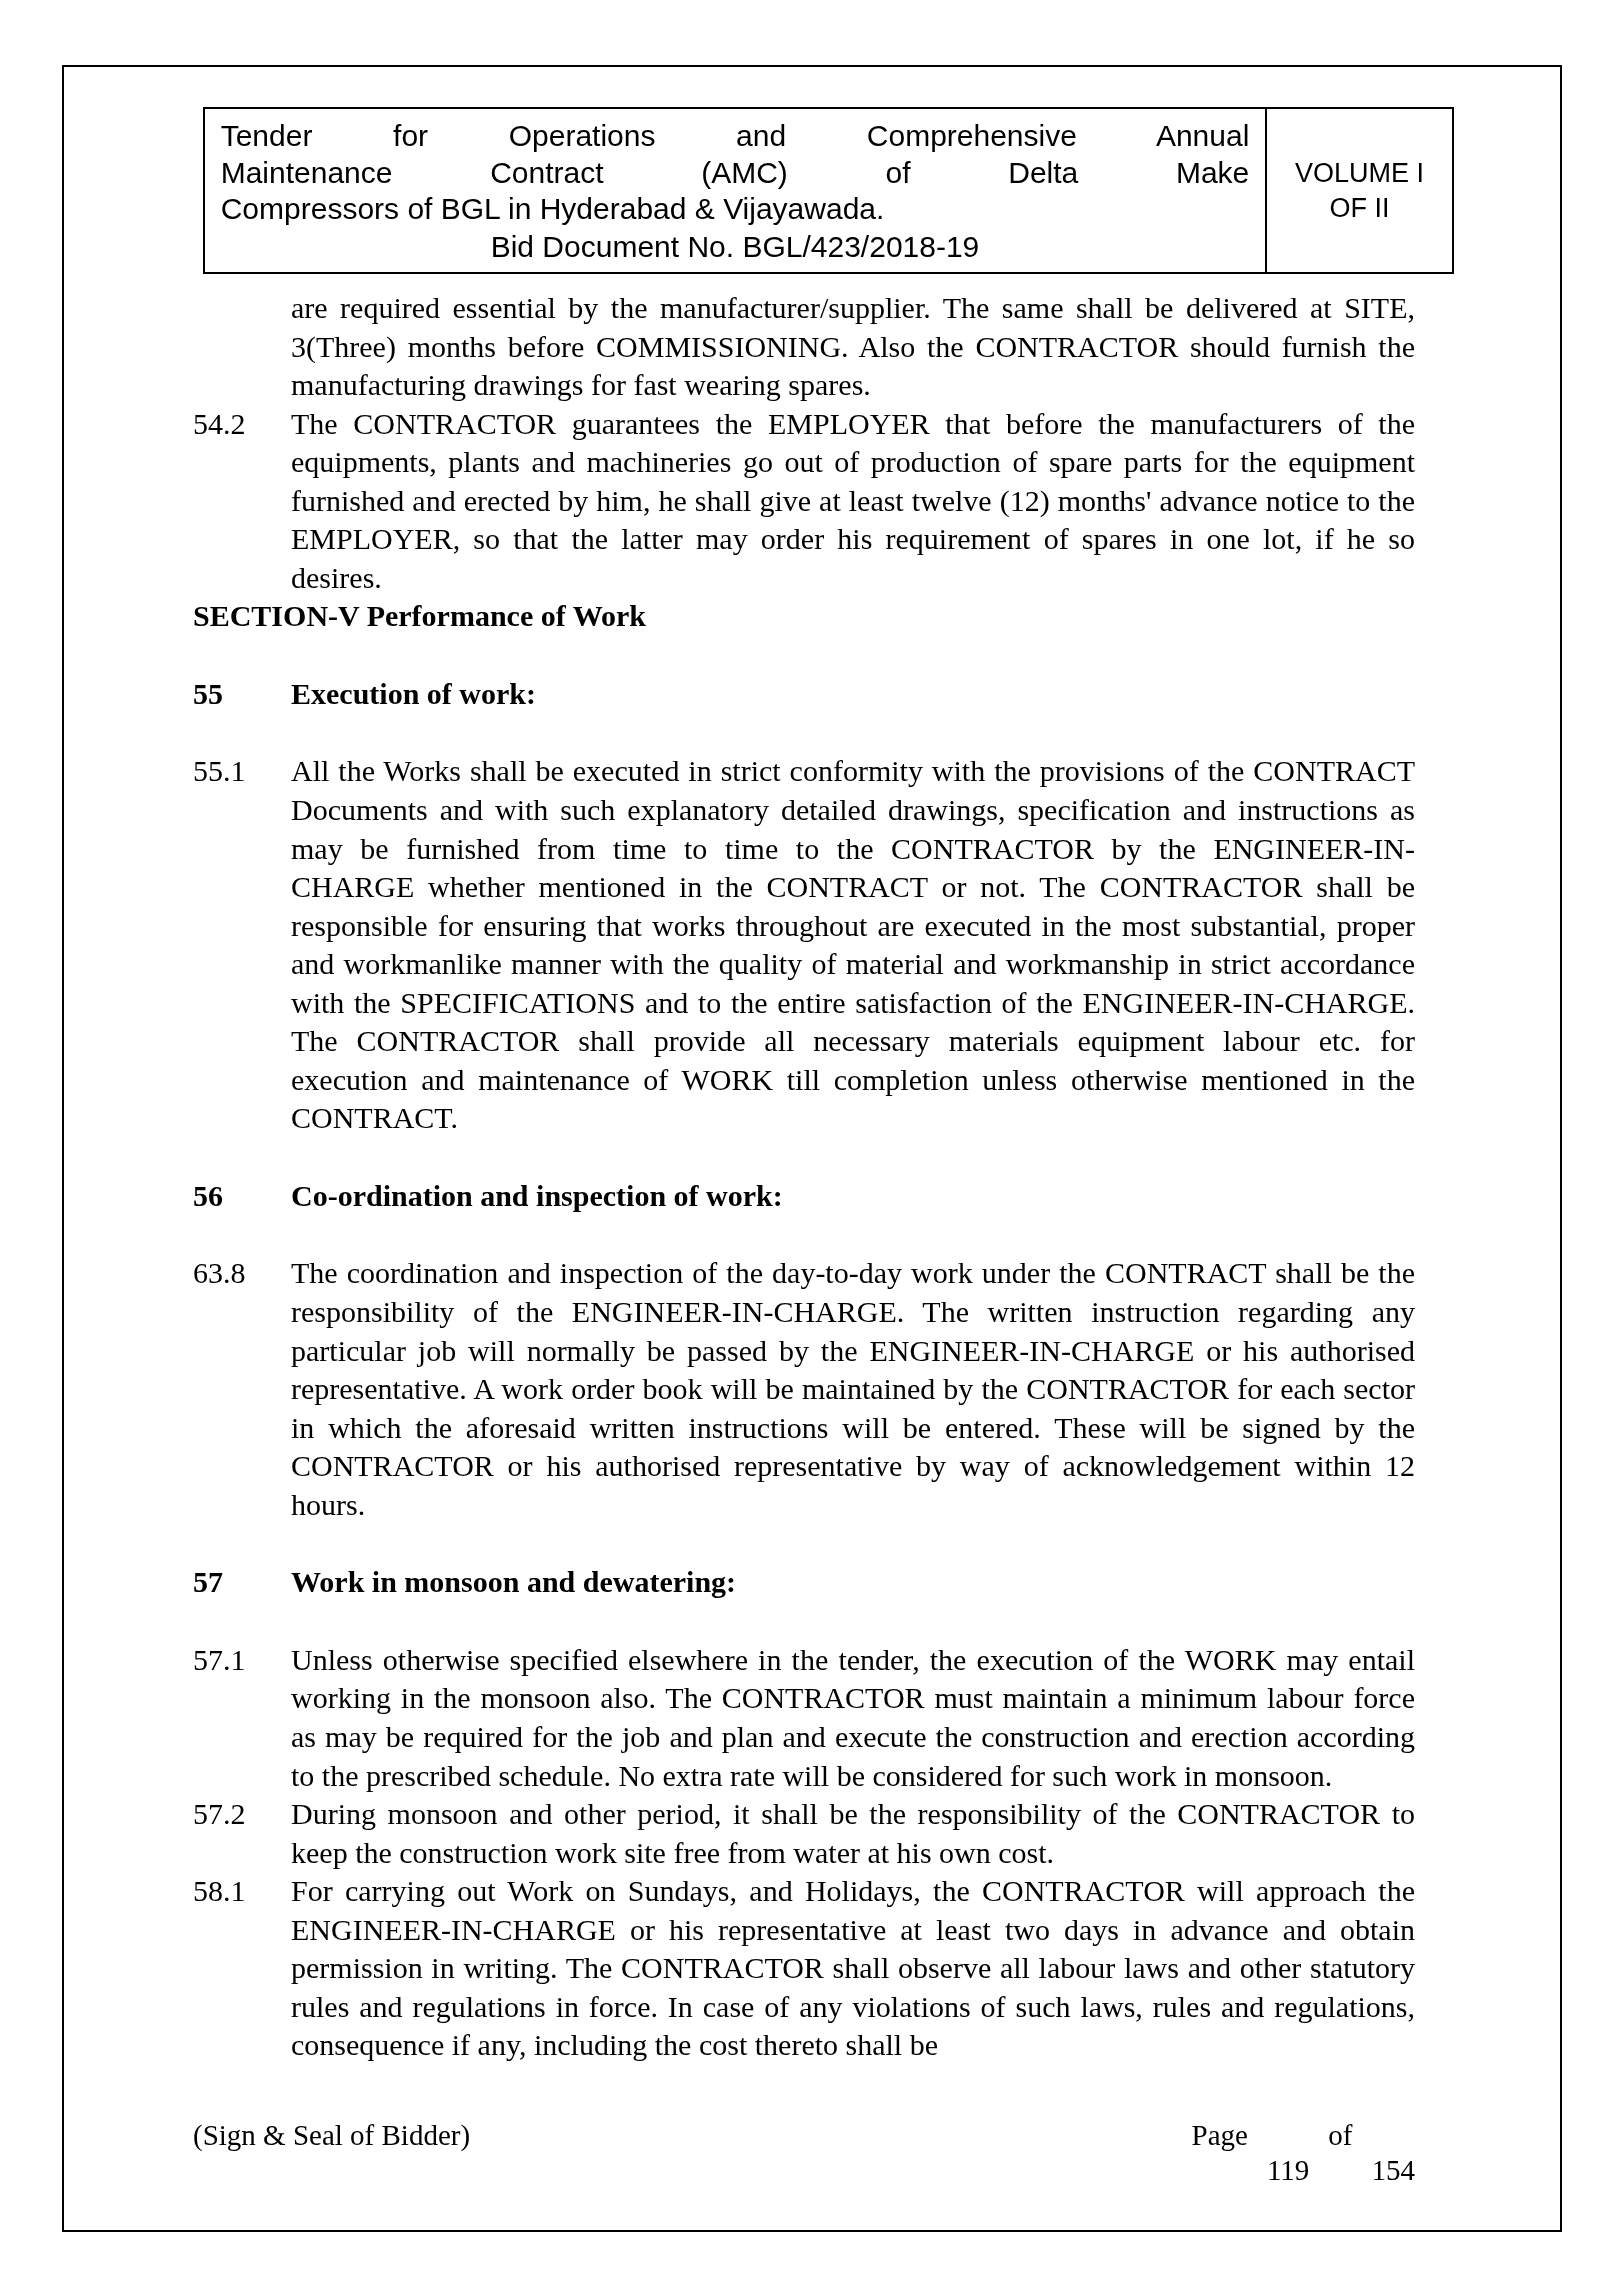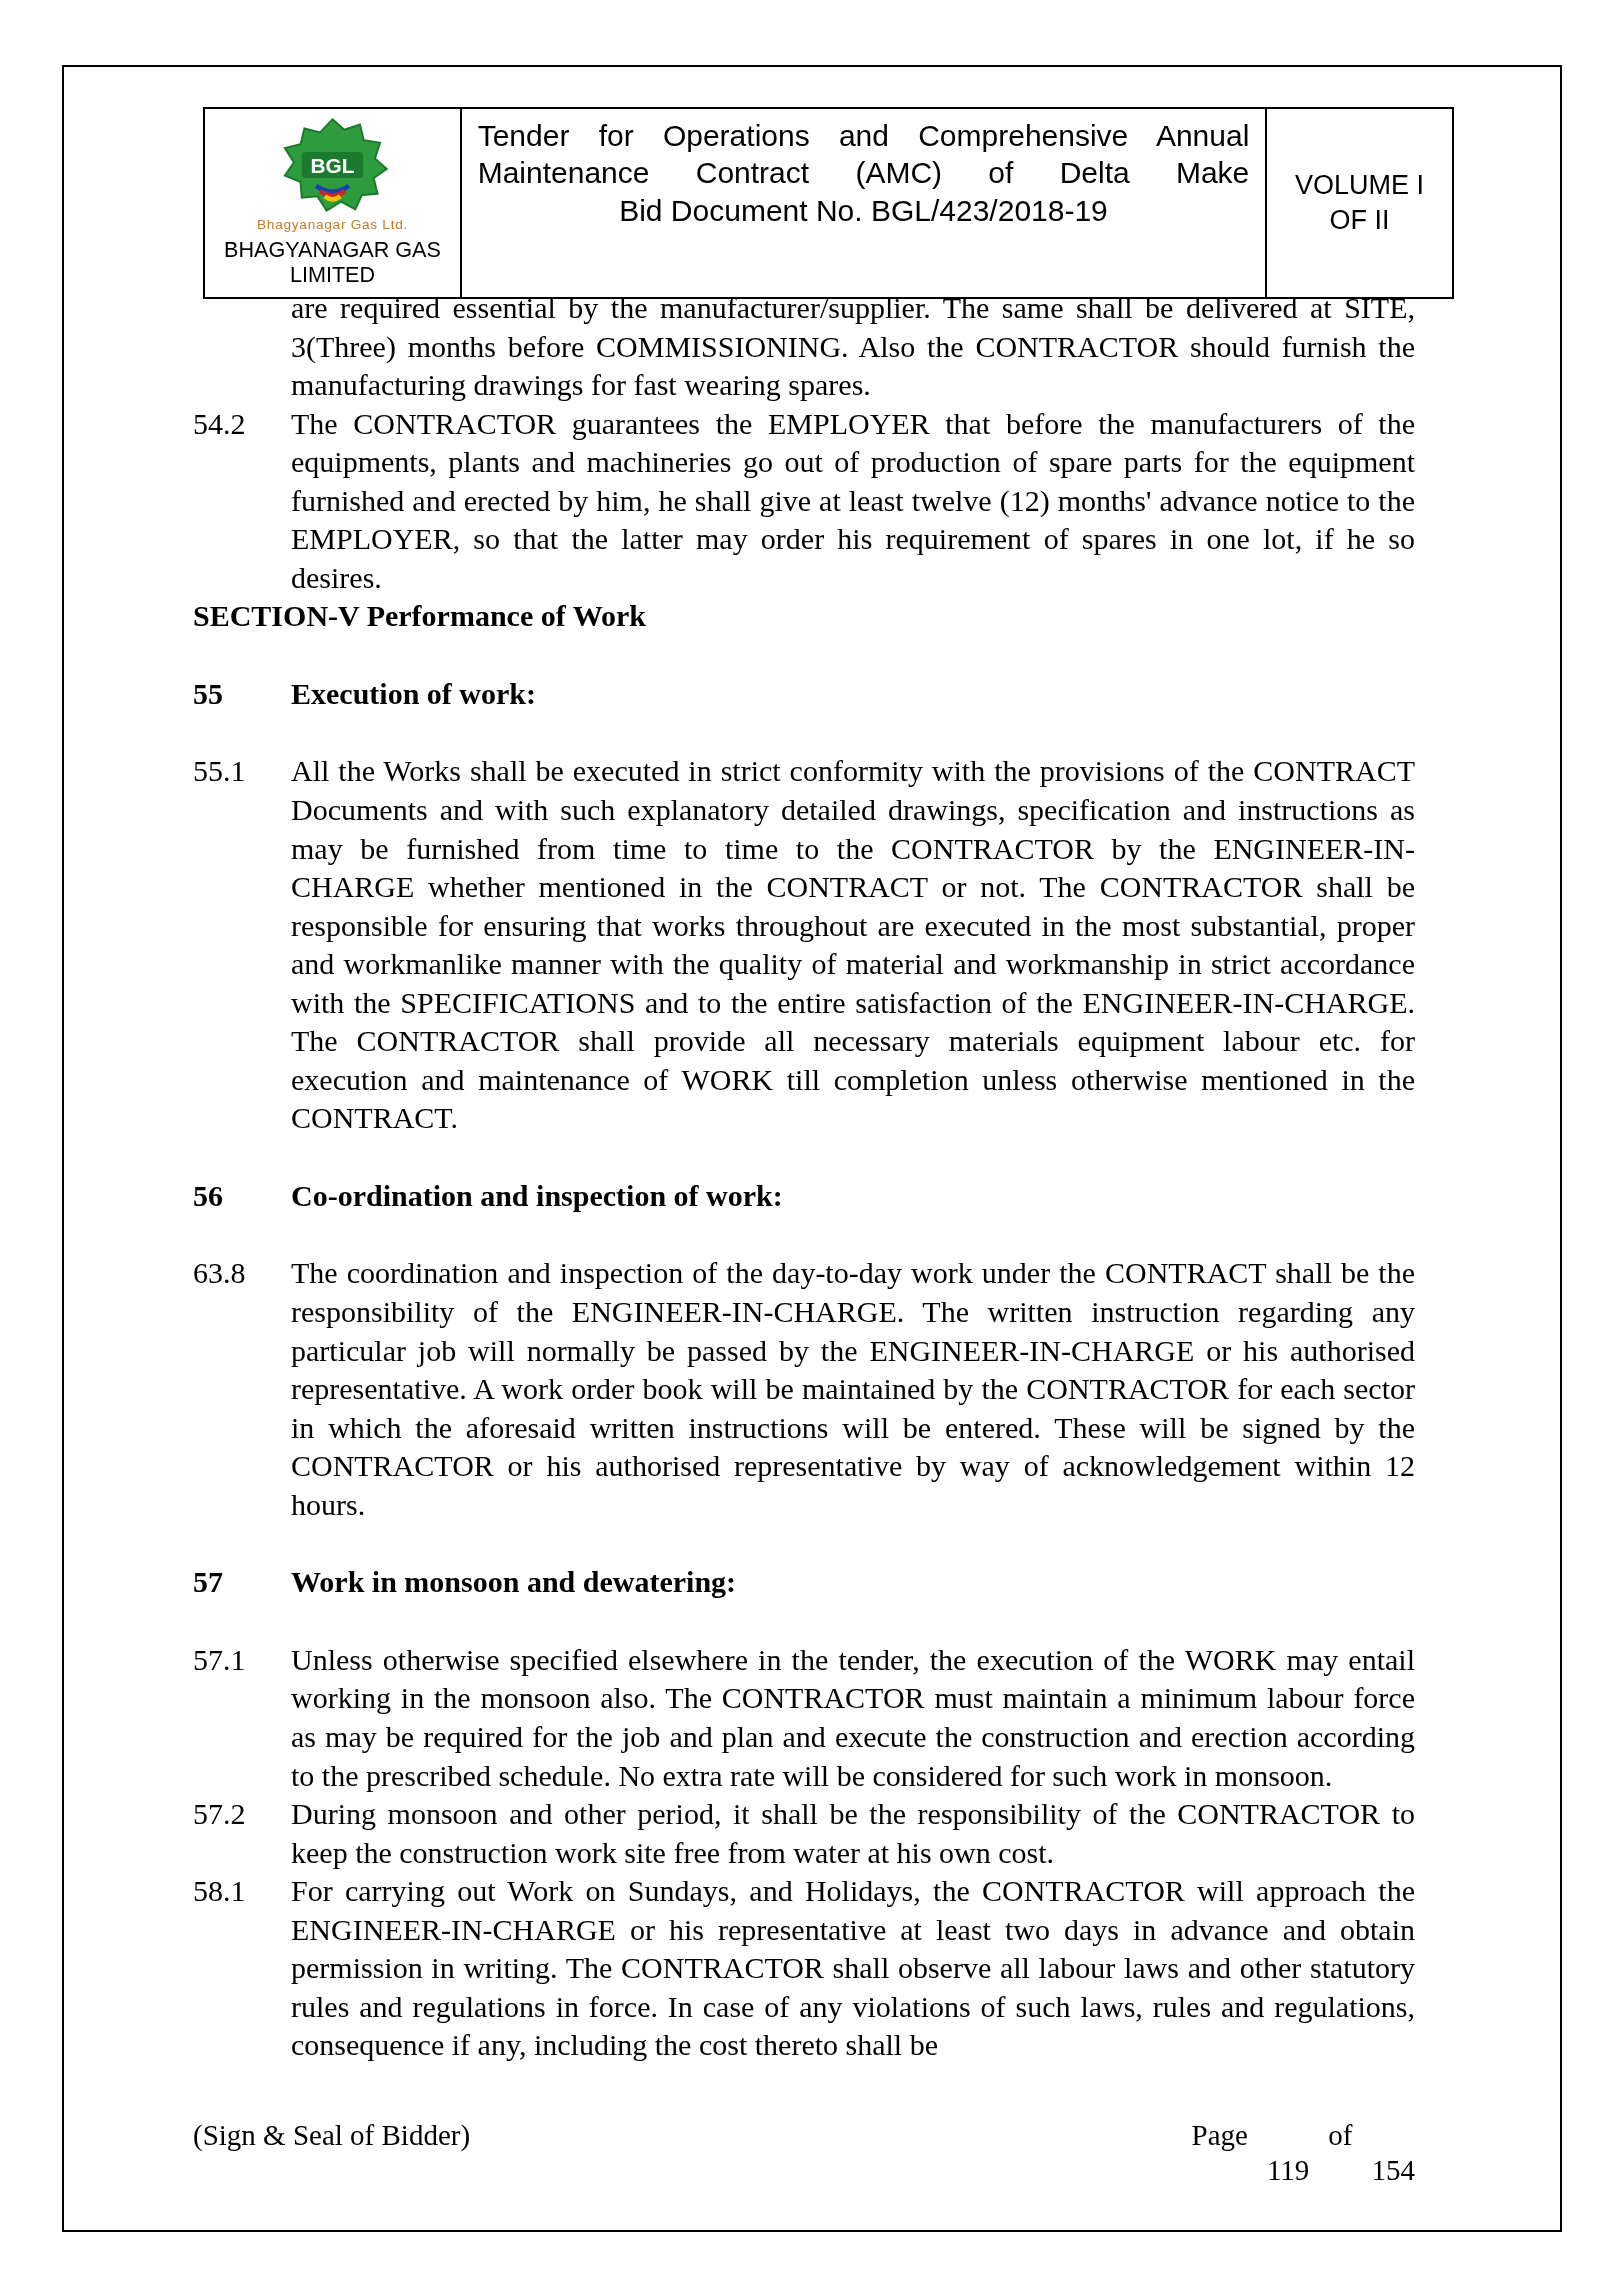--- a/index.html
+++ b/index.html
@@ -62,40 +62,25 @@
   .page-indicator{display:inline-flex;gap:19px;}
   .bold{font-weight:normal;margin-top:35px;}
 </style>
 </head>
 <body>
 
 <div class="page-border"></div>
 
 <div class="header-table">
 
-  <div class="logo-cell">
-    <svg class="logo-mark" viewBox="0 0 170 150">
-
-      <polygon points="85,2 103,18 127,10 133,34 158,38 150,62 168,78 148,92 154,116 130,118 120,140 98,128 76,142 62,120 38,122 36,98 12,88 26,68 12,46 36,40 42,16 66,22" fill="#2e9b3e" stroke="#1c7a2e" stroke-width="3"></polygon>
-      <rect x="38" y="52" width="94" height="40" rx="6" fill="#1c7a2e"></rect>
-      <text x="85" y="84" font-family="Liberation Sans, sans-serif" font-size="32" font-weight="bold" fill="#ffffff" text-anchor="middle">BGL</text>
-      <path d="M60,104 q25,18 50,0" fill="none" stroke="#1a3fae" stroke-width="7"></path>
-      <path d="M66,112 q19,14 38,0" fill="none" stroke="#c62828" stroke-width="7"></path>
-      <path d="M73,120 q12,9 24,0" fill="none" stroke="#f2c200" stroke-width="7"></path>
-    </svg>
-    <div class="logo-brand-small">Bhagyanagar Gas Ltd.</div>
-    <div class="org-name">
-      <div>BHAGYANAGAR GAS</div>
-      <div>LIMITED</div>
-    </div>
-  </div>
 
   <div class="title-cell">
     <div class="title-line-just">Tender for Operations and Comprehensive Annual</div>
     <div class="title-line-just">Maintenance Contract (AMC) of Delta Make</div>
+    <div class="title-line">Compressors of BGL in Hyderabad &amp; Vijayawada.</div>
     <div class="doc-no">Bid Document No. BGL/423/2018-19</div>
   </div>
 
   <div class="volume-cell">
     <div>VOLUME I</div>
     <div>OF II</div>
   </div>
 
 </div>
 

